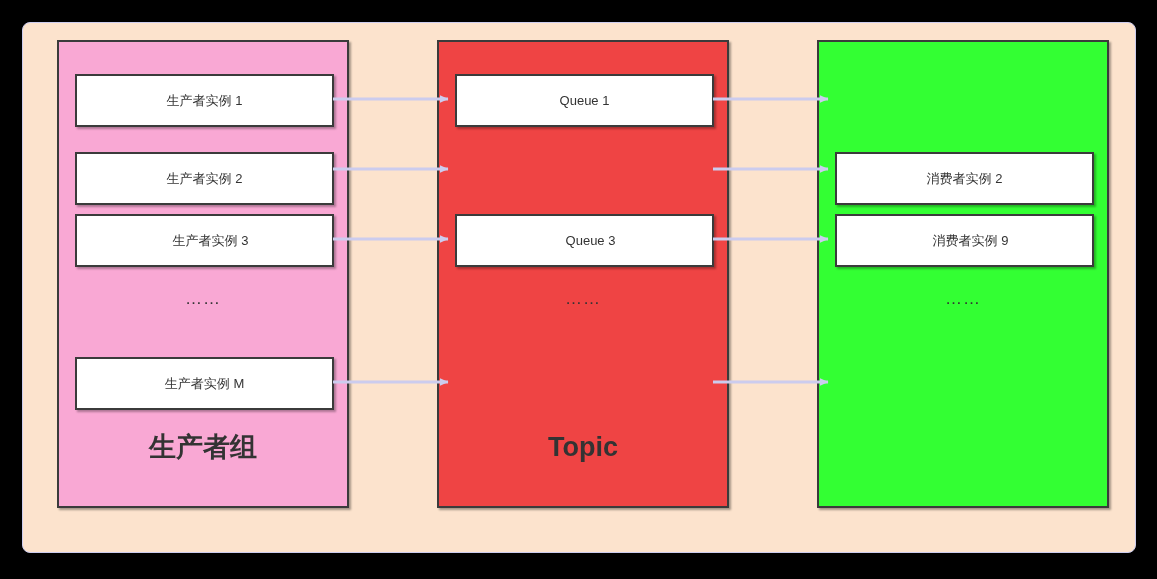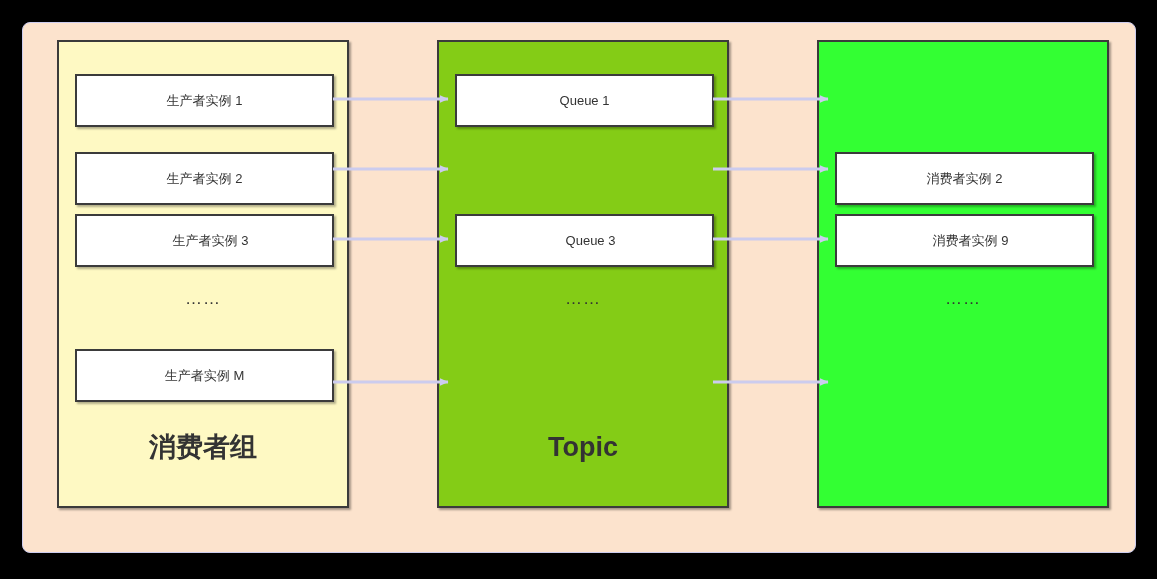--- a/index.html
+++ b/index.html
@@ -37,22 +37,22 @@
   
   .panel {
     position: absolute;
     top: 40px;
     width: 292px;
     height: 468px;
     border: 2px solid #3b3b3b;
     box-sizing: border-box;
     box-shadow: 2px 2px 2px rgba(0,0,0,0.35);
   }
-  .panel-producers { left: 57px;  background: #fef9c3; }
-  .panel-topic     { left: 437px; background: #84cc16; }
+  .panel-producers { left: 57px;  background: #f9a8d4; }
+  .panel-topic     { left: 437px; background: #ef4444; }
   .panel-consumers { left: 817px; background: #33ff33; }
 
   
   .item-box {
     position: absolute;
     left: 16px;
     width: 259px;
     height: 53px;
     background: #ffffff;
     border: 2px solid #3b3b3b;
@@ -65,21 +65,21 @@
   .item-box .item-label {
     font-size: 13px;
     color: #333333;
     line-height: 1;
     white-space: nowrap;
   }
 
   .row-1 { top: 32px; }
   .row-2 { top: 102px; margin-top: 8px; }
   .row-3 { top: 172px; padding-left: 12px; }
-  .row-last { top: 307px; }
+  .row-last { top: 315px; }
 
   
   .ellipsis {
     position: absolute;
     left: 0;
     width: 100%;
     top: 248px;
     text-align: center;
     font-size: 17px;
     color: #333333;
@@ -124,21 +124,21 @@
     <div class="item-box row-2">
       <span class="item-label">生产者实例 2</span>
     </div>
     <div class="item-box row-3">
       <span class="item-label">生产者实例 3</span>
     </div>
     <div class="ellipsis">……</div>
     <div class="item-box row-last">
       <span class="item-label">生产者实例 M</span>
     </div>
-    <div class="panel-title">消费者组</div>
+    <div class="panel-title">生产者组</div>
   </div>
 
   <div class="panel panel-topic">
     <div class="item-box row-1">
       <span class="item-label">Queue 1</span>
     </div>
     <div class="item-box row-3">
       <span class="item-label">Queue 3</span>
     </div>
     <div class="ellipsis">……</div>

